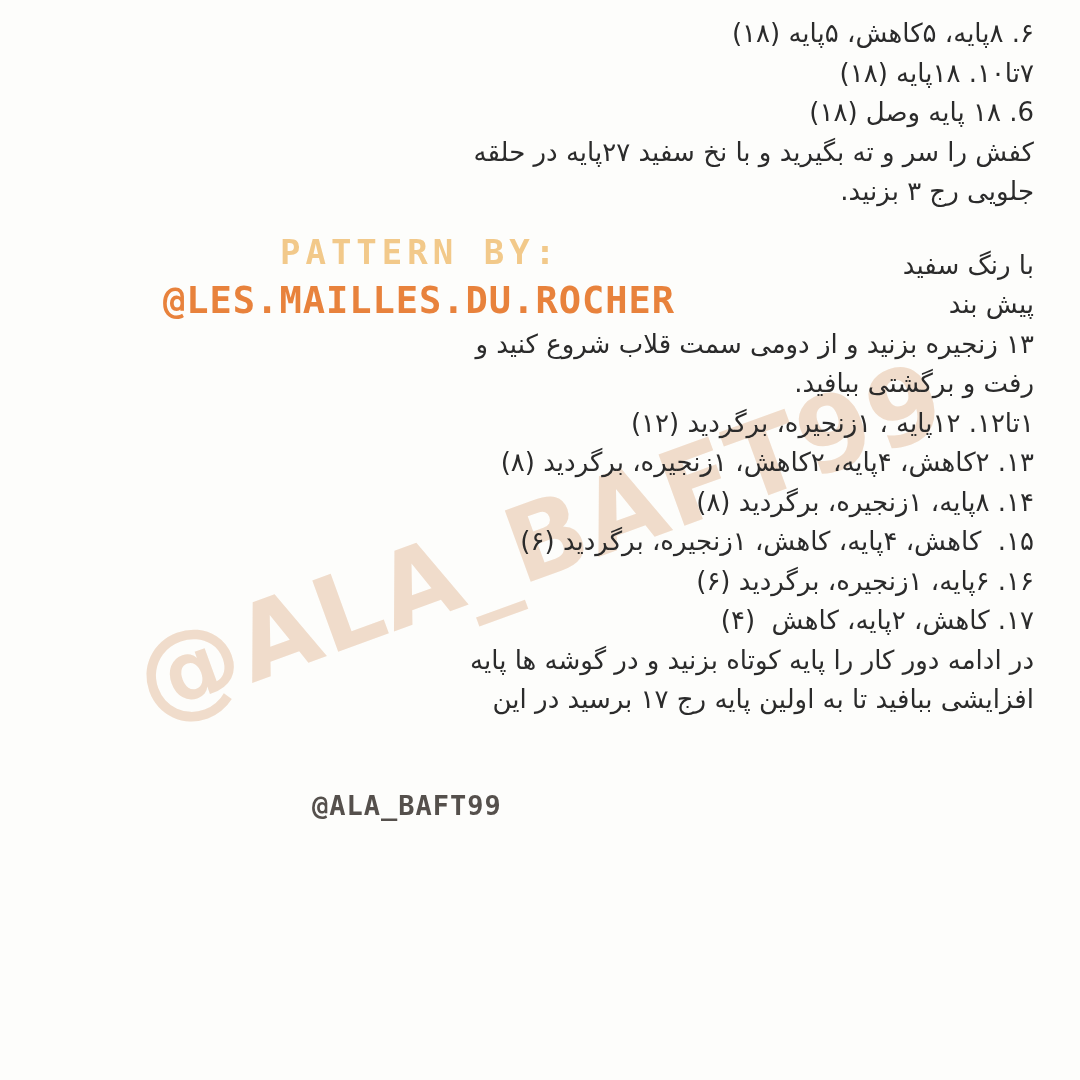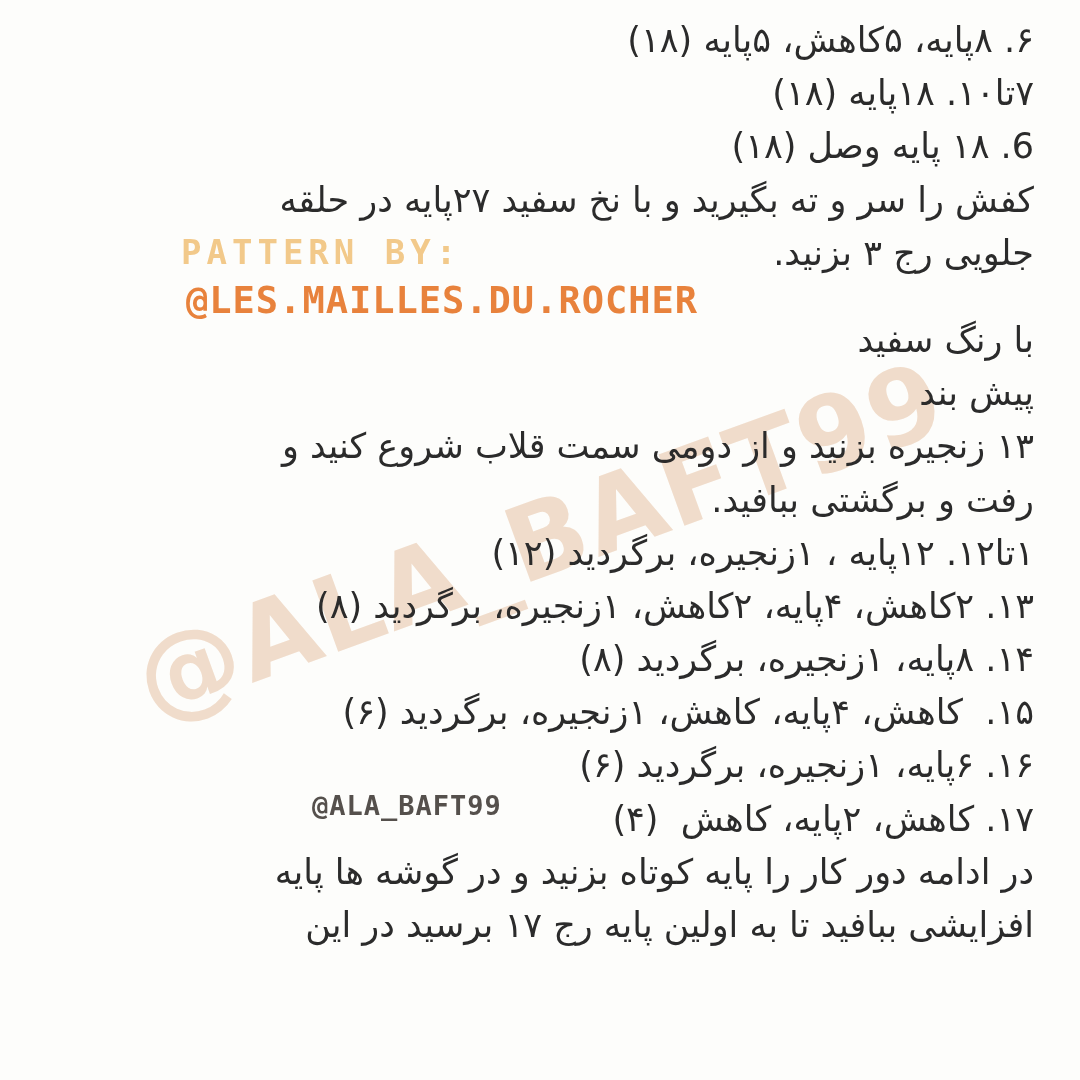--- a/index.html
+++ b/index.html
@@ -51,34 +51,34 @@
     position: absolute;
     inset: 0;
     padding: 14px 46px 10px 46px;
     box-sizing: border-box;
     direction: rtl;
     text-align: right;
     color: #2b2b2b;
     font-family: "DejaVu Sans", sans-serif;
   }
   .line {
-    font-size: 35px;
+    font-size: 26px;
     line-height: 1.52;
     white-space: pre-wrap;
     letter-spacing: 0px;
   }
   .gap-md { height: 34px; }
 
   
   .credit {
     position: absolute;
-    left: 179px;
+    left: 156px;
     top: 232px;
     direction: ltr;
-    text-align: left;
+    text-align: center;
     pointer-events: none;
   }
   .credit-label {
     font-family: "DejaVu Sans Mono", monospace;
     font-size: 34px;
     letter-spacing: 5px;
     color: #f2c98a;
     font-weight: 700;
     margin: 0 0 6px 2px;
   }

